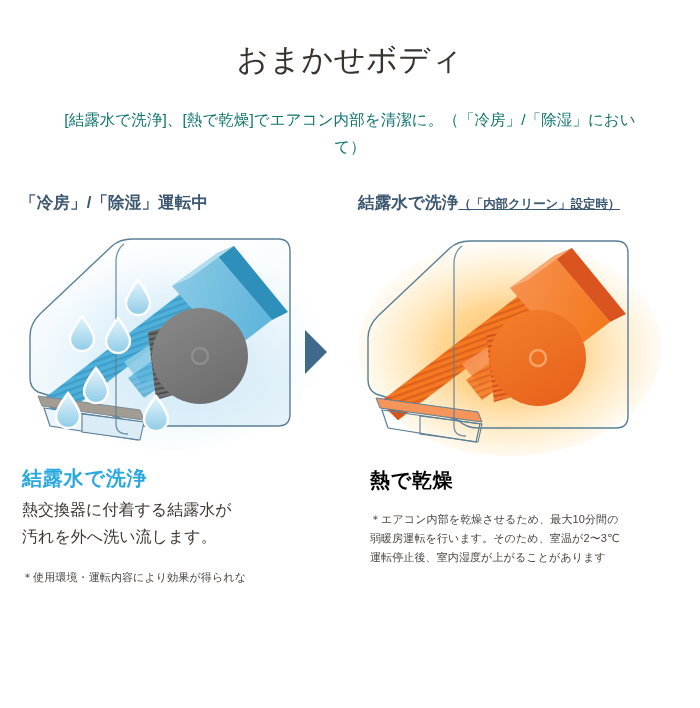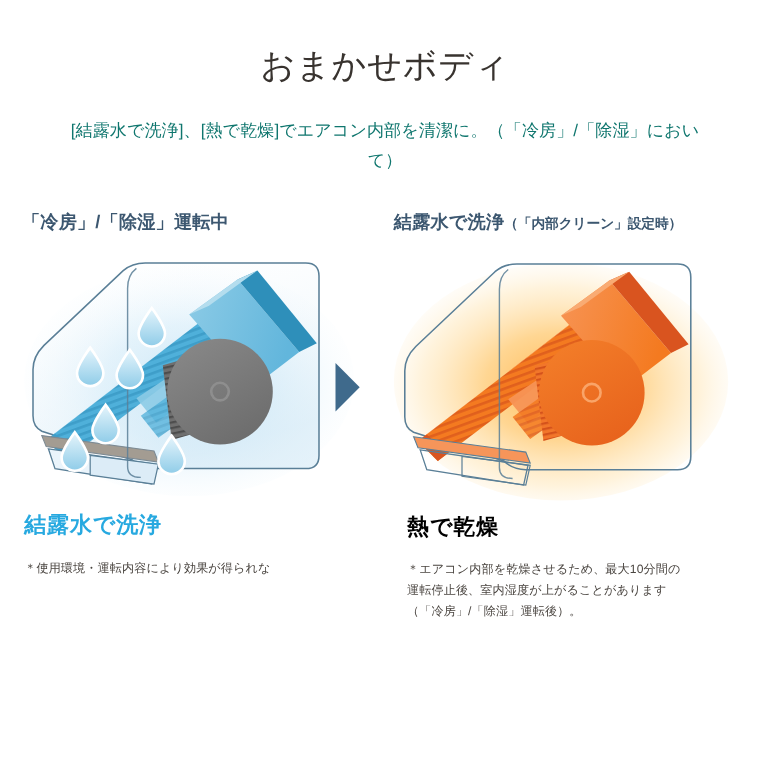--- a/index.html
+++ b/index.html
@@ -64,20 +64,21 @@
     line-height: 24px;
     font-weight: 700;
     color: #3c5770;
     letter-spacing: 0.01em;
     white-space: nowrap;
   }
   .section-head .sub {
     font-size: 12.5px;
     font-weight: 700;
     letter-spacing: -0.01em;
+    text-decoration: underline;
   }
 
   
   .figure {
     position: relative;
     width: 340px;
     height: 230px;
     margin-top: 14px;
   }
   .figure svg { display: block; }
@@ -221,20 +222,24 @@
           <path d="M98 90 C98 90 110 106 110 113 a12 12 0 0 1 -24 0 C86 106 98 90 98 90 Z" fill="url(#dropG)" stroke="#ffffff" stroke-width="2.4"></path>
           <path d="M76 140 C76 140 88 156 88 163 a12 12 0 0 1 -24 0 C64 156 76 140 76 140 Z" fill="url(#dropG)" stroke="#ffffff" stroke-width="2.4"></path>
           <path d="M48 165 C48 165 60 181 60 188 a12 12 0 0 1 -24 0 C36 181 48 165 48 165 Z" fill="url(#dropG)" stroke="#ffffff" stroke-width="2.4"></path>
           <path d="M136 168 C136 168 148 184 148 191 a12 12 0 0 1 -24 0 C124 184 136 168 136 168 Z" fill="url(#dropG)" stroke="#ffffff" stroke-width="2.4"></path>
         </g>
       </svg>
     </div>
 
     <div class="caption-head cool">結露水で洗浄</div>
 
+    <div class="caption-body">
+      <div>熱交換器に付着する結露水が</div>
+      <div>汚れを外へ洗い流します。</div>
+    </div>
 
     <div class="note">
       <div>＊使用環境・運転内容により効果が得られな</div>
     </div>
   </div>
 
   <div class="arrow">
     <svg width="26" height="48" viewBox="0 0 26 48" xmlns="http://www.w3.org/2000/svg">
       <path d="M2 2 L24 24 L2 46 Z" fill="#3f6a8c"></path>
     </svg>
@@ -312,18 +317,18 @@
 
         <path d="M104 16 Q96 22 96 34 L96 196 Q96 206 108 206" fill="none" stroke="#5a7f97" stroke-width="1.3" opacity="0.85"></path>
       </svg>
     </div>
 
     <div class="caption-head heat">熱で乾燥</div>
 
 
     <div class="note">
       <div>＊エアコン内部を乾燥させるため、最大10分間の</div>
+      <div>弱暖房運転を行います。そのため、室温が2〜3℃</div>
       <div>運転停止後、室内湿度が上がることがあります</div>
-      <div>（「冷房」/「除湿」運転後）。</div>
     </div>
   </div>
 
 </div>
 
 </body></html>

